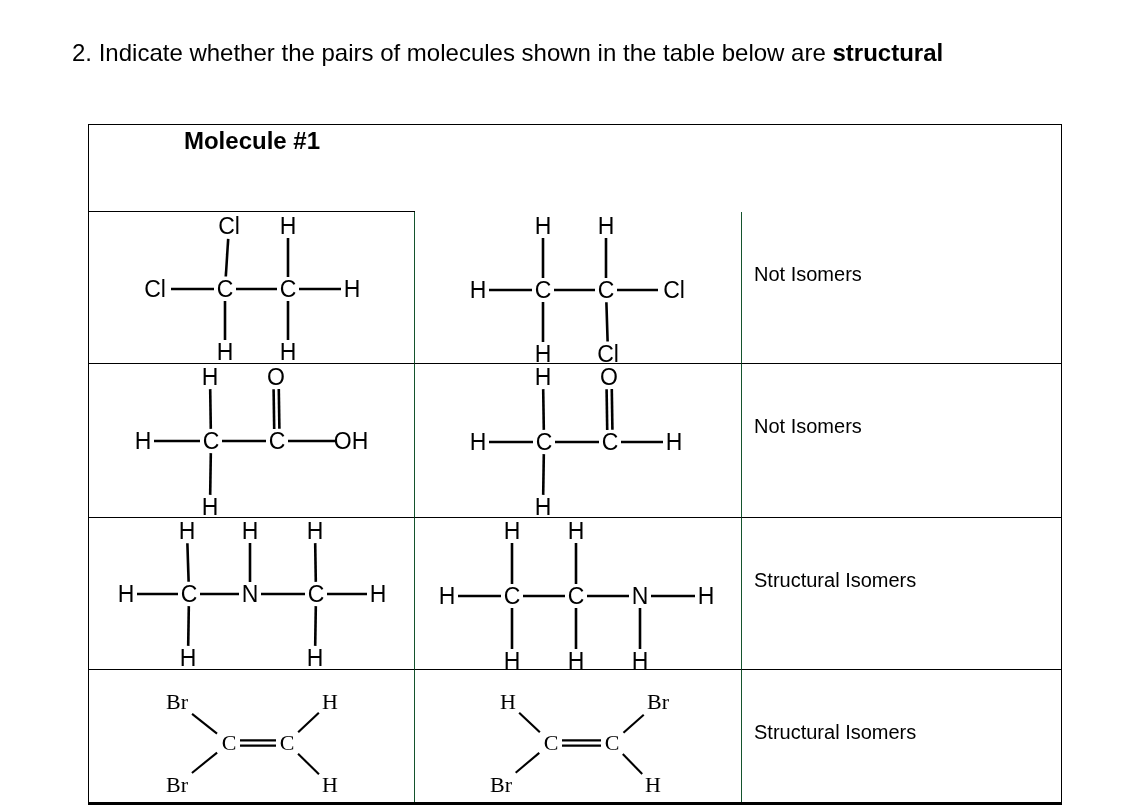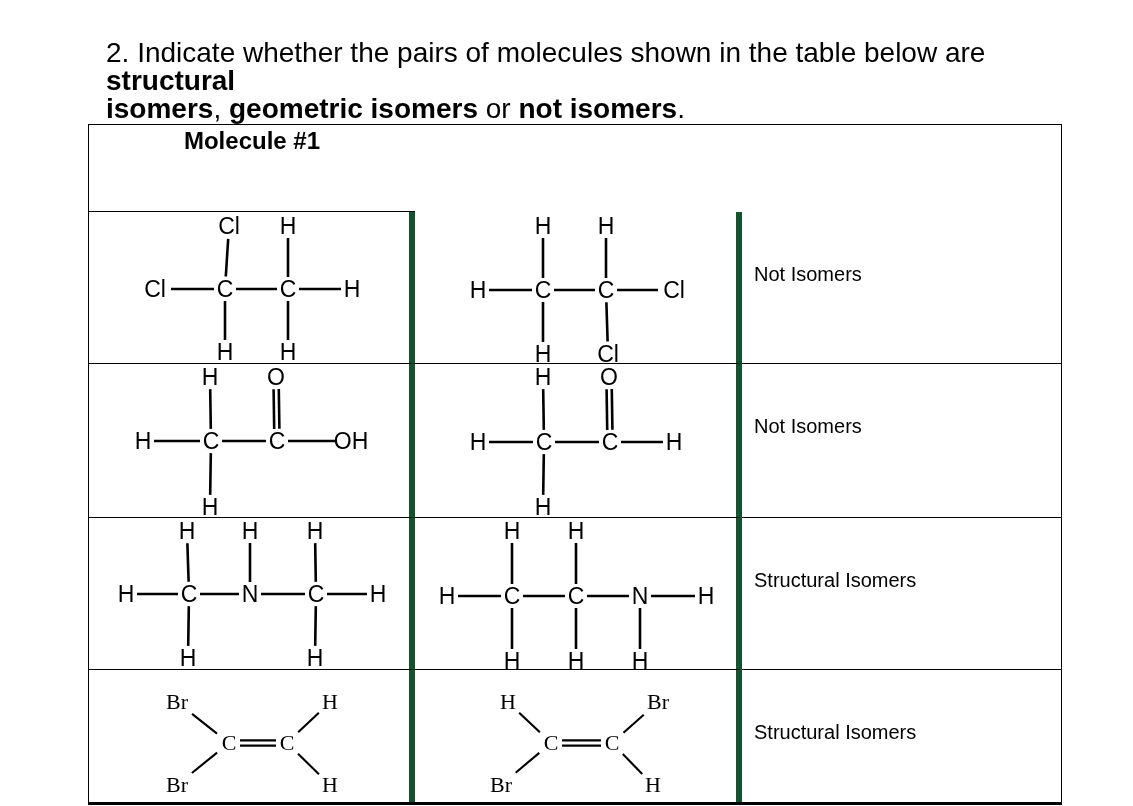--- a/index.html
+++ b/index.html
@@ -1,59 +1,58 @@
 <!DOCTYPE html>
 <html><head>
 <meta charset="utf-8">
 <style>
   html,body{margin:0;padding:0;background:#ffffff;}
   body{
     width:1133px;height:806px;position:relative;overflow:hidden;
     font-family:"Liberation Sans",sans-serif;color:#000;
   }
   .title{
-    position:absolute;left:106px;top:39px;width:965px;
-    font-size:28px;line-height:28px;
+    position:absolute;left:72px;top:39px;width:965px;
+    font-size:24px;line-height:28px;
   }
   .title .seg-bold{font-weight:bold;}
   .isomer-table{
     position:absolute;left:88px;top:124px;width:974px;height:681px;
     box-sizing:border-box;border:1px solid #000;border-bottom:3px solid #000;
     overflow:hidden;background:#fff;
   }
   .row-grid{display:grid;grid-template-columns:326px 327px 319px;}
   .thead{height:87px;gap:45px;}
   .th{
     box-sizing:border-box;border-right:1px solid #000;border-bottom:1px solid #000;
     font-weight:bold;font-size:24px;line-height:29px;text-align:center;padding:1px 4px 0 4px;
   }
   .th:last-child{border-right:none;}
   #rows .tr:nth-child(1){height:152px;}
   #rows .tr:nth-child(2){height:154px;}
   #rows .tr:nth-child(3){height:152px;}
   #rows .tr:nth-child(4){height:133px;}
   .td{
-    box-sizing:border-box;border-right:6px solid #14532d;border-bottom:1px solid #000;
+    box-sizing:border-box;border-right:1px solid #14532d;border-bottom:1px solid #000;
     position:relative;
   }
   .td:last-child{border-right:none;}
   #rows .tr:nth-child(4) .td{border-bottom:none;}
   .td-rel{padding:50px 8px 0 12px;font-size:20px;line-height:24px;}
   .mol{position:absolute;left:0;top:0;width:100%;height:100%;display:block;}
   .mol line{stroke:#000;}
   .mol text{fill:#000;}
   .atom-sans{font-family:"Liberation Sans",sans-serif;font-size:23px;}
   .atom-serif{font-family:"Liberation Serif",serif;font-size:22px;}
 </style>
 </head>
 <body>
 
 <div class="title">
   <div class="title-line"><span class="seg-reg">2. Indicate whether the pairs of molecules shown in the table below are </span><span class="seg-bold">structural</span></div>
-  <div class="title-line"><span class="seg-bold">isomers</span><span class="seg-reg">, </span><span class="seg-bold">geometric isomers</span><span class="seg-reg"> or </span><span class="seg-bold">not isomers</span><span class="seg-reg">.</span></div>
 </div>
 
 <div class="isomer-table">
   <div class="row-grid thead">
     <div class="th">Molecule #1</div>
   </div>
   <div id="rows">
   <div class="row-grid tr">
     <div class="td td-mol">
       <svg class="mol" xmlns="http://www.w3.org/2000/svg">

